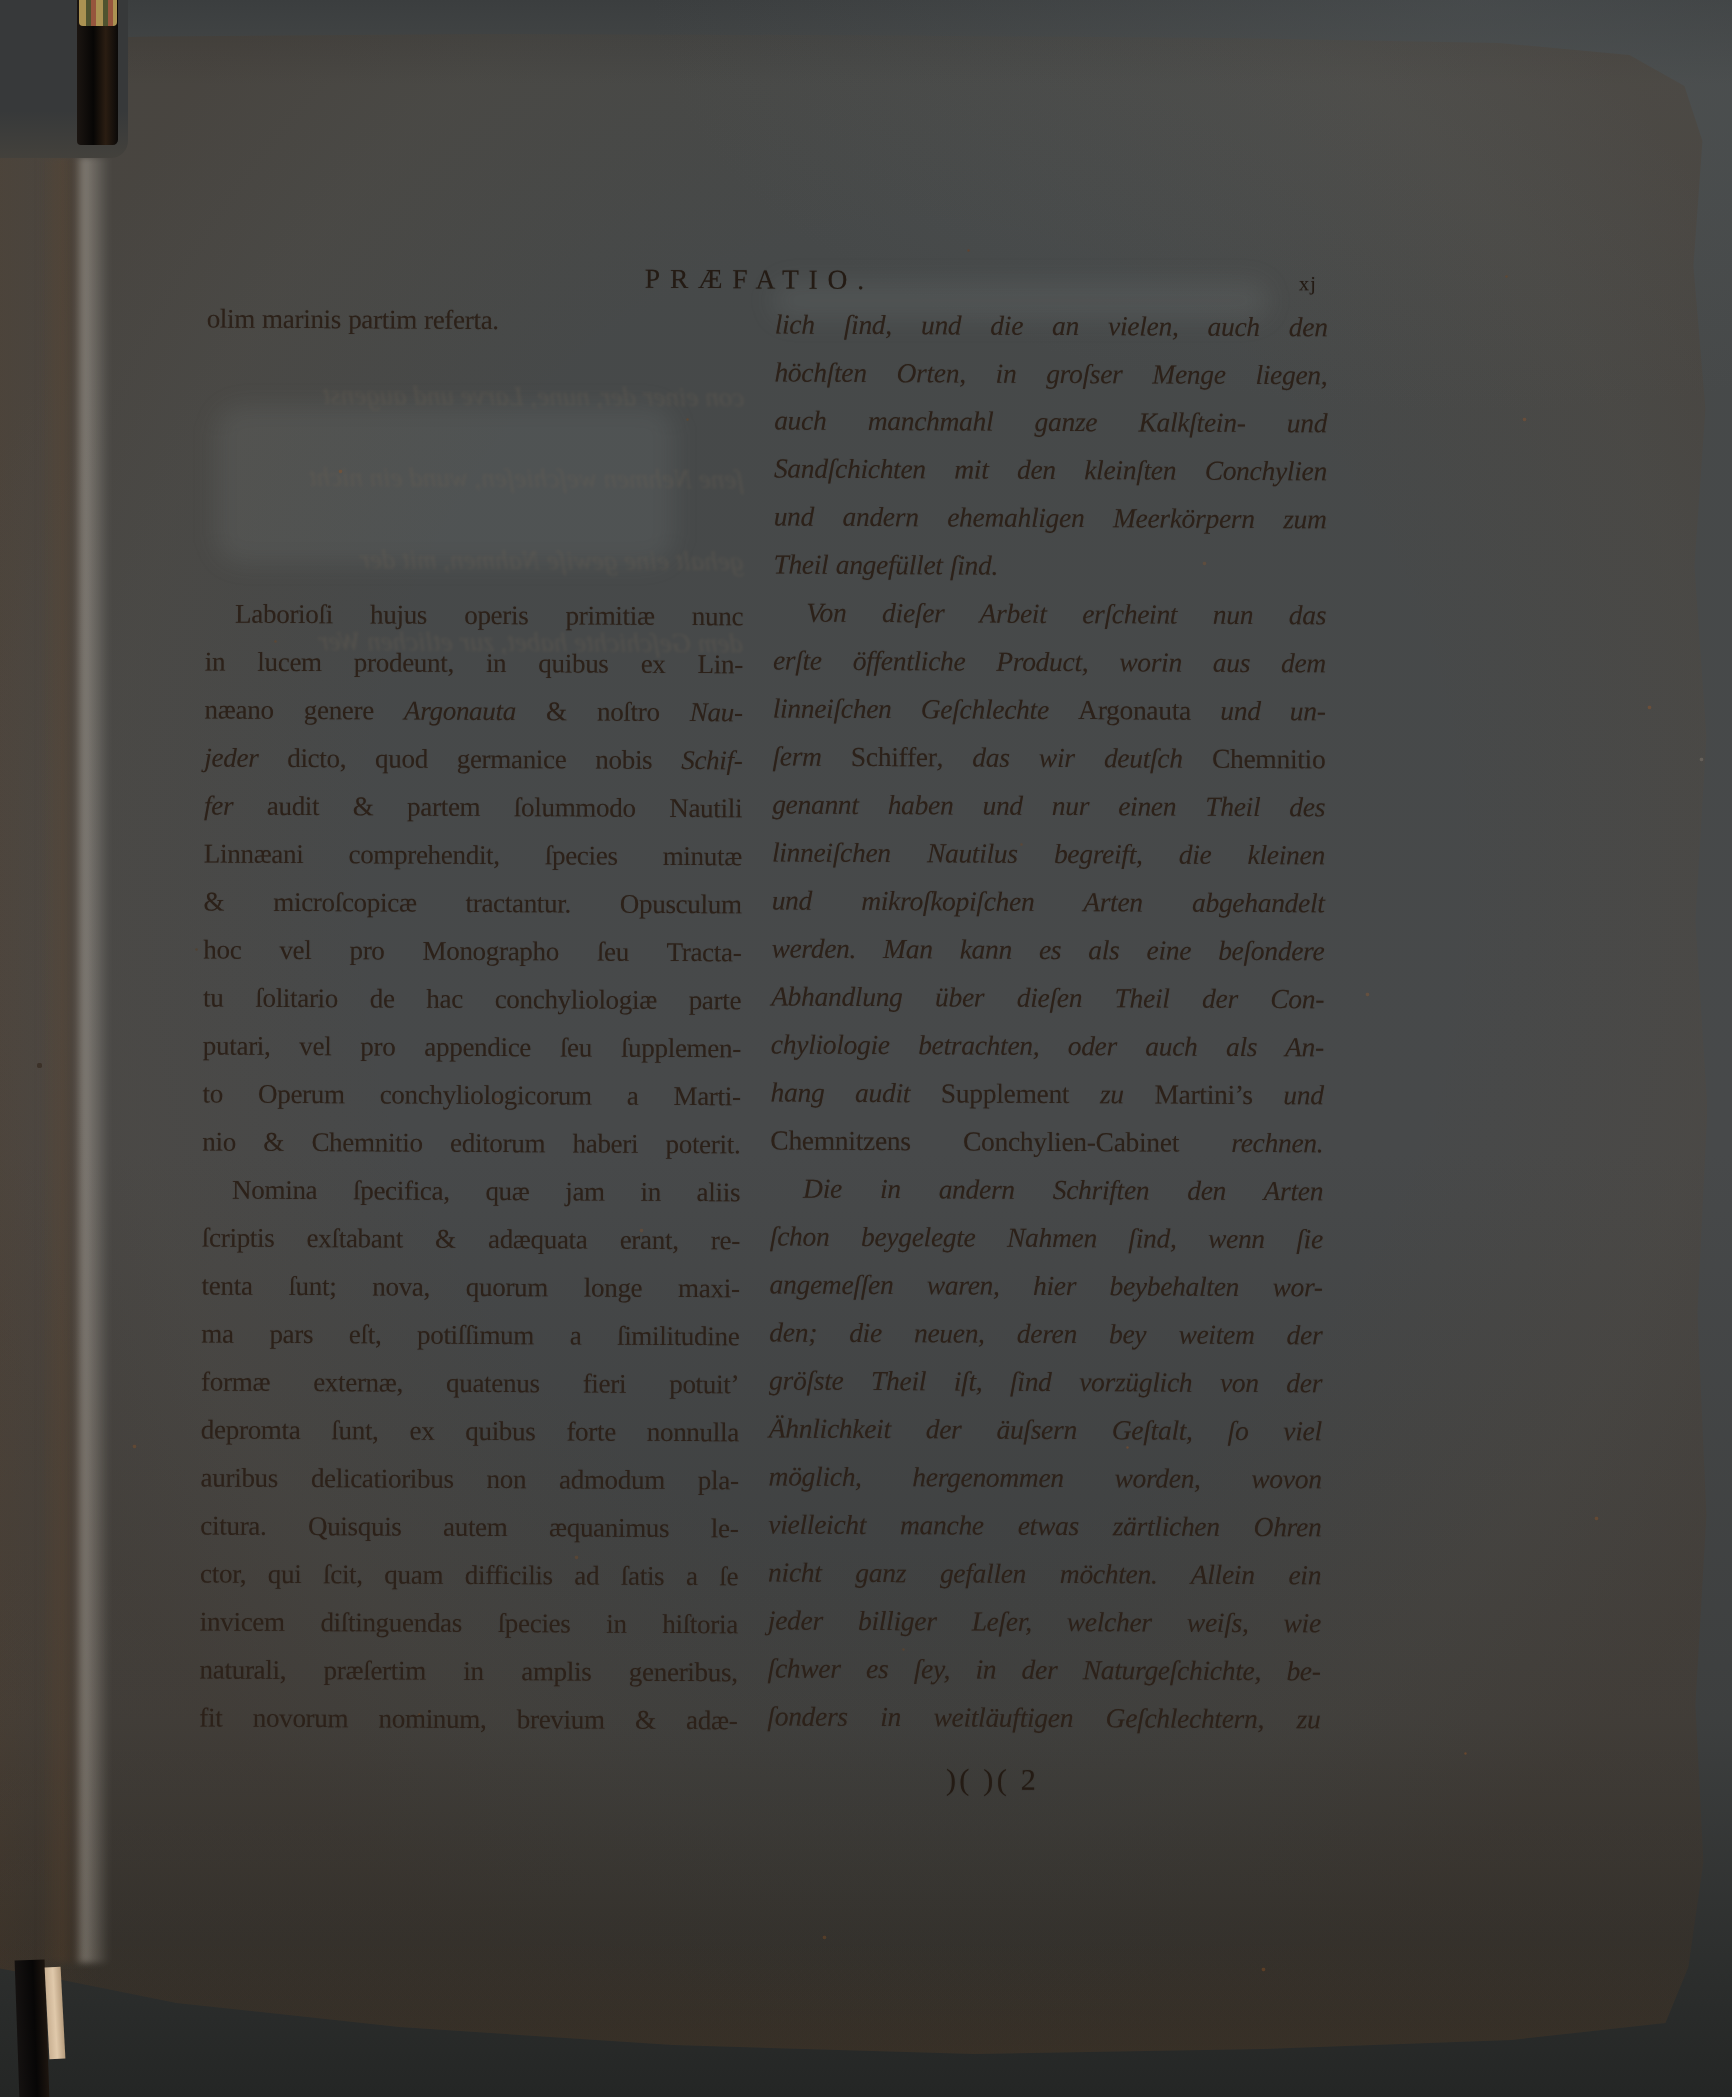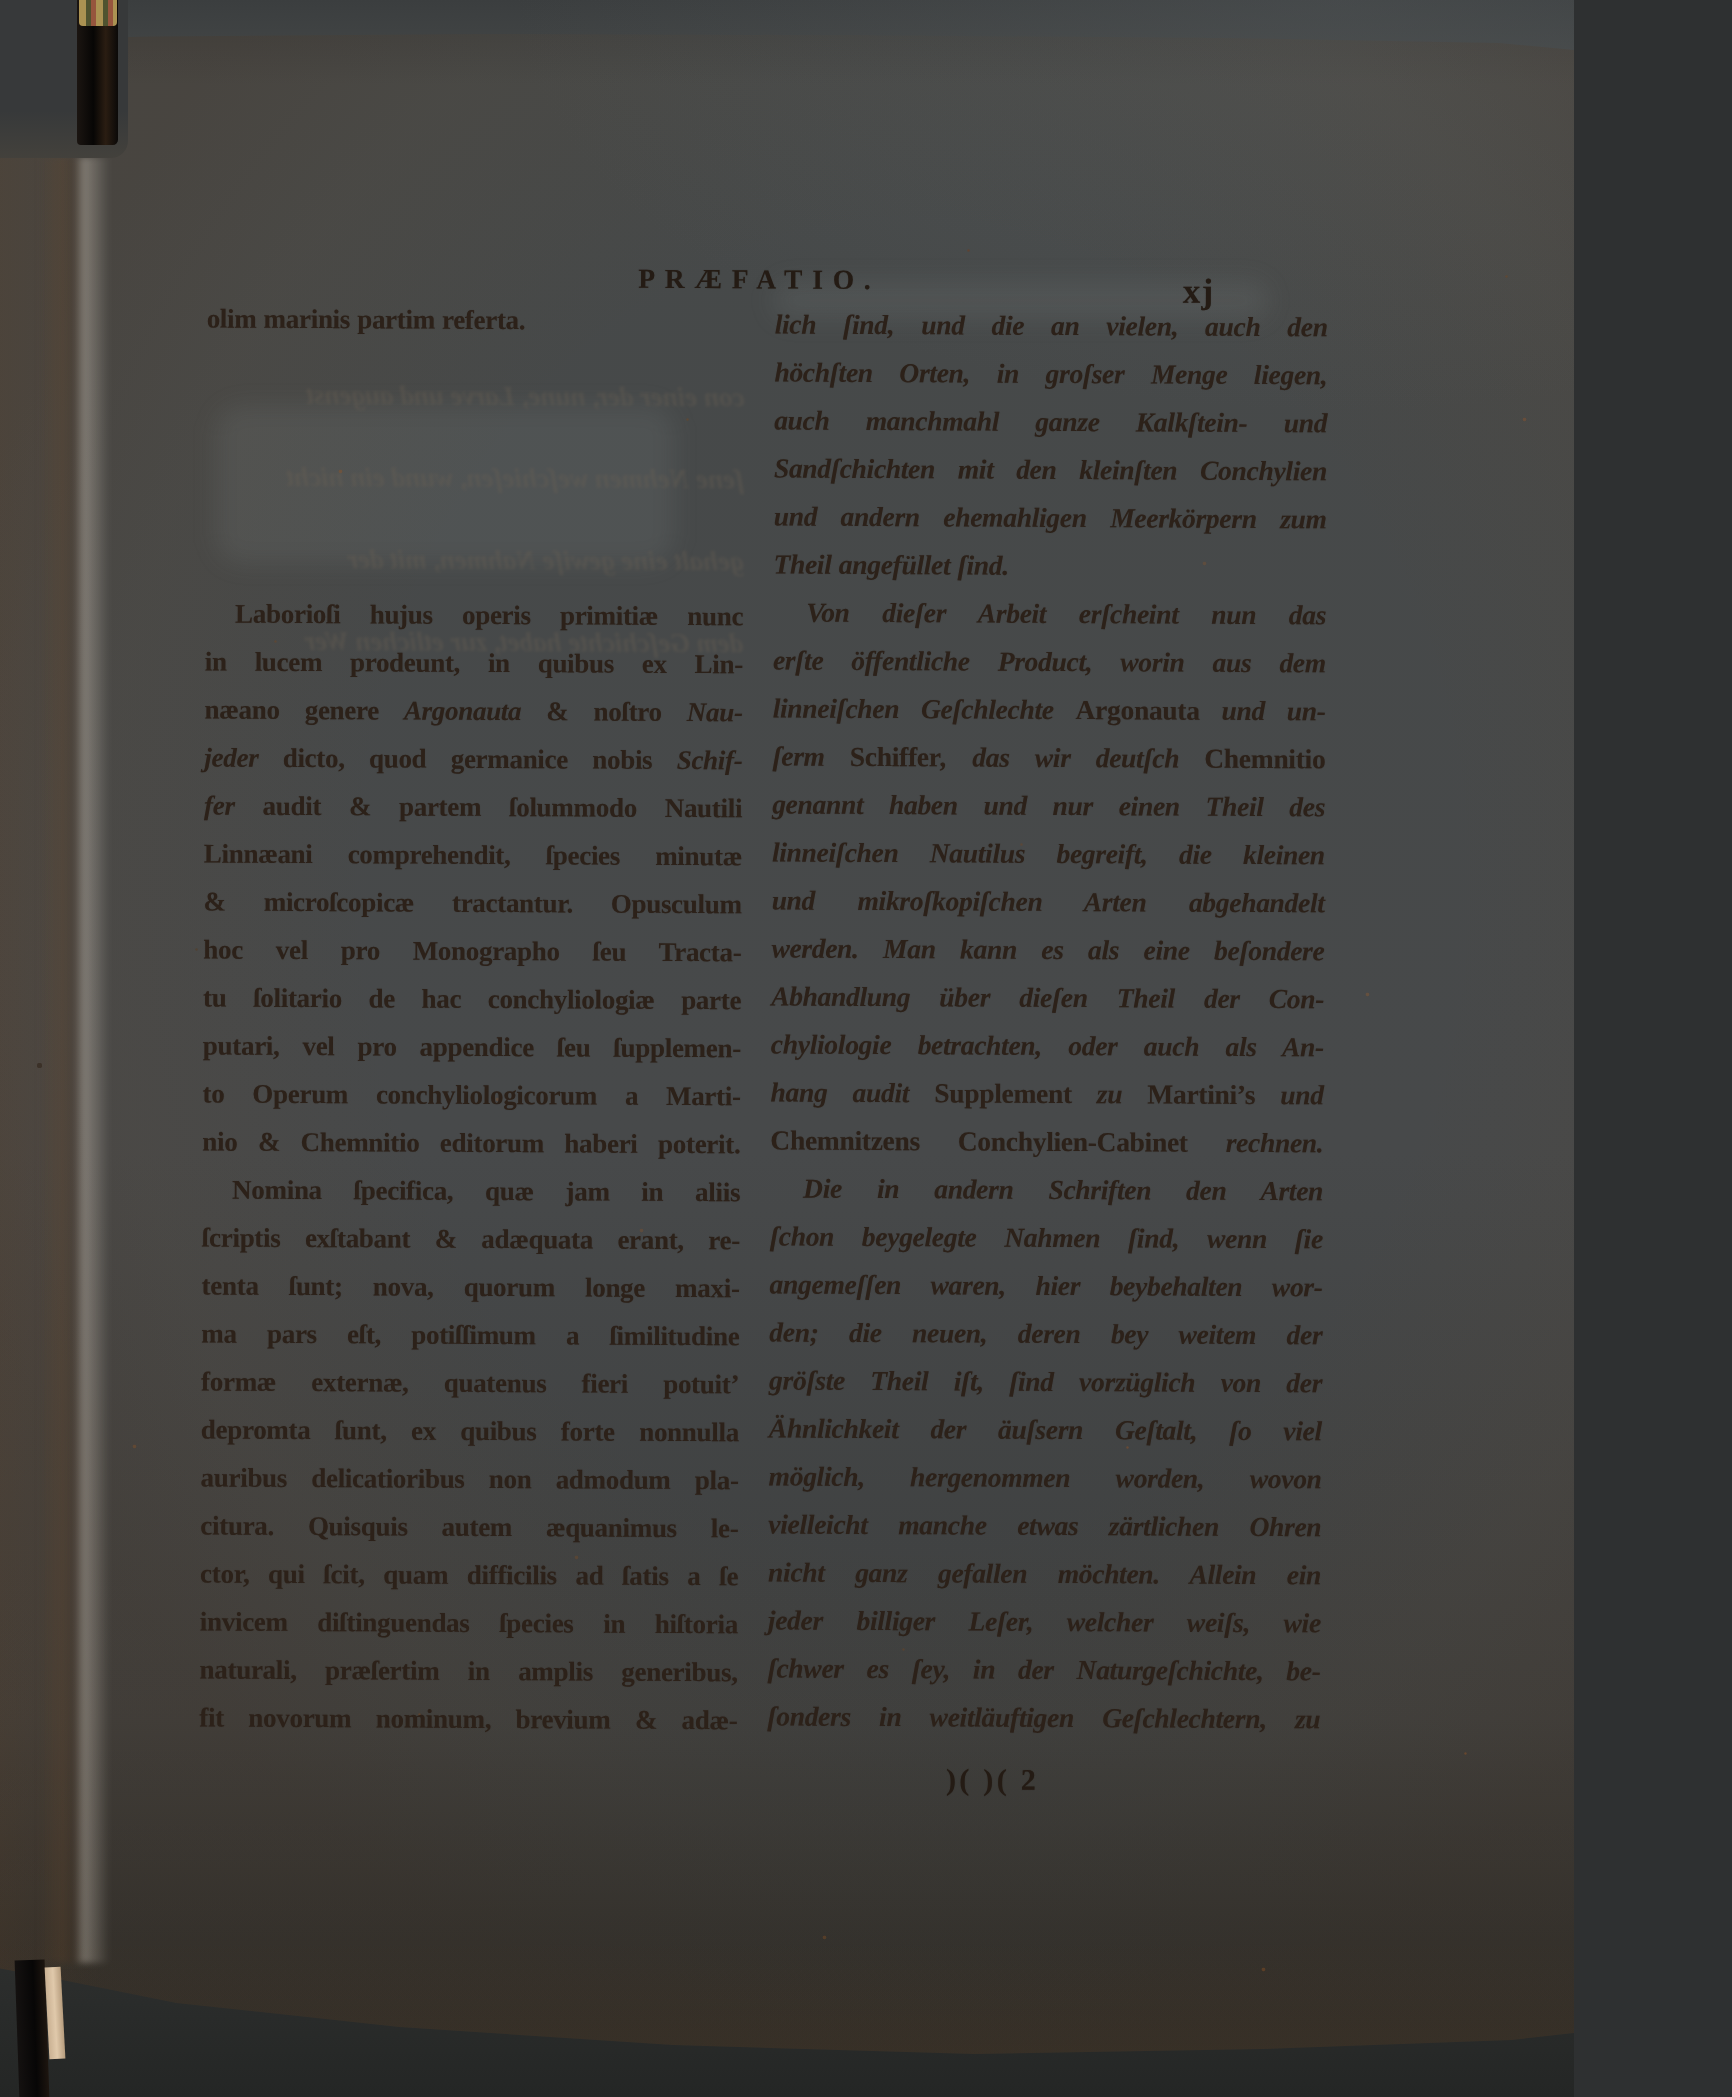--- a/index.html
+++ b/index.html
@@ -1,20 +1,20 @@
 <!DOCTYPE html>
 <html style="font-size:10.5px"><head>
 <meta charset="utf-8">
 <style>
   html,body{margin:0;padding:0;background:#2e3031;}
-  #stage{position:relative;width:1574px;height:2097px;overflow:hidden;
+  #stage{position:relative;width:1732px;height:2097px;overflow:hidden;
     background:
       radial-gradient(1178px 589px at 85% 0%, rgba(90,95,97,.35), transparent 70%),
       linear-gradient(180deg,#3b3e3f 0%,#464949 4%,#47494a 55%,#3d3f3f 82%,#2c2e2d 94%,#242625 100%);
-    font-family:"Liberation Serif","DejaVu Serif",serif;font-weight:bold;}
+    font-family:"Liberation Serif","DejaVu Serif",serif;}
   
   #paper{position:absolute;left:-19.6px;top:30px;width:1727px;height:2035px;
     background:
       radial-gradient(850px 589px at 72% 18%, rgba(255,248,236,.40), transparent 62%),
       radial-gradient(589px 1047px at 1% 48%, rgba(125,88,55,.28), transparent 68%),
       radial-gradient(458px 327px at 88% 92%, rgba(196,156,114,.25), transparent 70%),
       radial-gradient(275px 196px at 46% 97%, rgba(170,130,90,.18), transparent 75%),
       linear-gradient(100deg,#d5b River 0%,#d9bd9f 0%,#e5cbae 9%,#ebd5bb 30%,#efdac3 58%,#ecd6bd 82%,#e6cdb1 100%);
     clip-path:polygon(0 10.5px,170px 6.5px,497px 3.9px,877px 5.2px,1243px 7.9px,1518px 13px,1649px 25px,1704px 56px,1722px 111px,1713px 236px,1725px 379px,1714px 536px,1726px 707px,1715px 890px,1727px 1079px,1717px 1282px,1726px 1485px,1715px 1675px,1723px 1832px,1708px 1937px,1685px 1993px,1531px 2010px,1282px 2019px,994px 2024px,693px 2015px,419px 1997px,196px 1973px,72px 1948px,0 1935px);}
   #paper-shade{position:absolute;left:-19.6px;top:30px;width:1727px;height:2035px;pointer-events:none;
@@ -42,21 +42,21 @@
   #headband{position:absolute;left:79px;top:0;width:38px;height:26px;background:repeating-linear-gradient(90deg,#ab9252 0 6.5px,#50532f 6.5px 11.8px,#96553d 11.8px 17px);border-radius:0 0 3.9px 3.9px;}
   #binding-bottom{position:absolute;left:17px;top:1960px;width:30px;height:139px;background:linear-gradient(90deg,#141110,#070606 60%,#1d150f);transform:rotate(-2deg);}
   #page-edges{position:absolute;left:47px;top:1967px;width:15.7px;height:92px;background:linear-gradient(90deg,#c9b092,#e0c9ab 50%,#b69c7d);transform:rotate(-3deg);}
   
   #content{position:absolute;left:0;top:0;width:1732px;height:2097px;transform:rotate(.3deg);transform-origin:50% 40%;color:#2c2119;}
   .line{height:48px;text-align:justify;text-align-last:justify;text-justify:inter-word;white-space:normal;}
   .line.noj{text-align-last:left;}
   .it{font-style:italic;}
   .rm{font-style:normal;}
   #header-title{position:absolute;left:601px;top:264px;width:311px;text-align:center;font-size:27.5px;letter-spacing:9.8px;color:#241b14;text-shadow:0 0 0.7px rgba(36,27,20,.5);}
-  #page-number{position:absolute;left:1180px;top:270px;width:65px;font-size:35px;letter-spacing:1.3px;color:#241b14;text-shadow:0 0 0.7px rgba(36,27,20,.5);}
+  #page-number{position:absolute;left:1296px;top:270px;width:65px;font-size:20px;letter-spacing:1.3px;color:#241b14;text-shadow:0 0 0.7px rgba(36,27,20,.5);}
   #left-open,#col-left{position:absolute;left:204px;width:538px;font-size:27px;line-height:48px;letter-spacing:-0.3px;word-spacing:0.7px;text-shadow:0 0 0.7px rgba(44,33,25,.38);}
   #left-open{top:298px;}
   #col-left{top:593px;}
   #col-right{position:absolute;left:772px;top:301px;width:553px;font-size:27.5px;line-height:48px;letter-spacing:-0.3px;word-spacing:0.7px;text-shadow:0 0 0.7px rgba(44,33,25,.38);}
   #col-right .line{height:48px;}
   .ind-l{padding-left:30px;}
   .ind-r{padding-left:33px;}
   #signature{position:absolute;left:942px;top:1762px;width:111px;text-align:center;font-size:30px;letter-spacing:3.3px;color:#241b14;text-shadow:0 0 0.7px rgba(36,27,20,.5);}
   #ghost{position:absolute;left:204px;top:357px;width:538px;font-size:27px;line-height:82px;font-style:italic;color:#6e6355;opacity:.34;transform:scaleX(-1);filter:blur(1.7px);pointer-events:none;}
   #ghost div{white-space:nowrap;overflow:hidden;}

